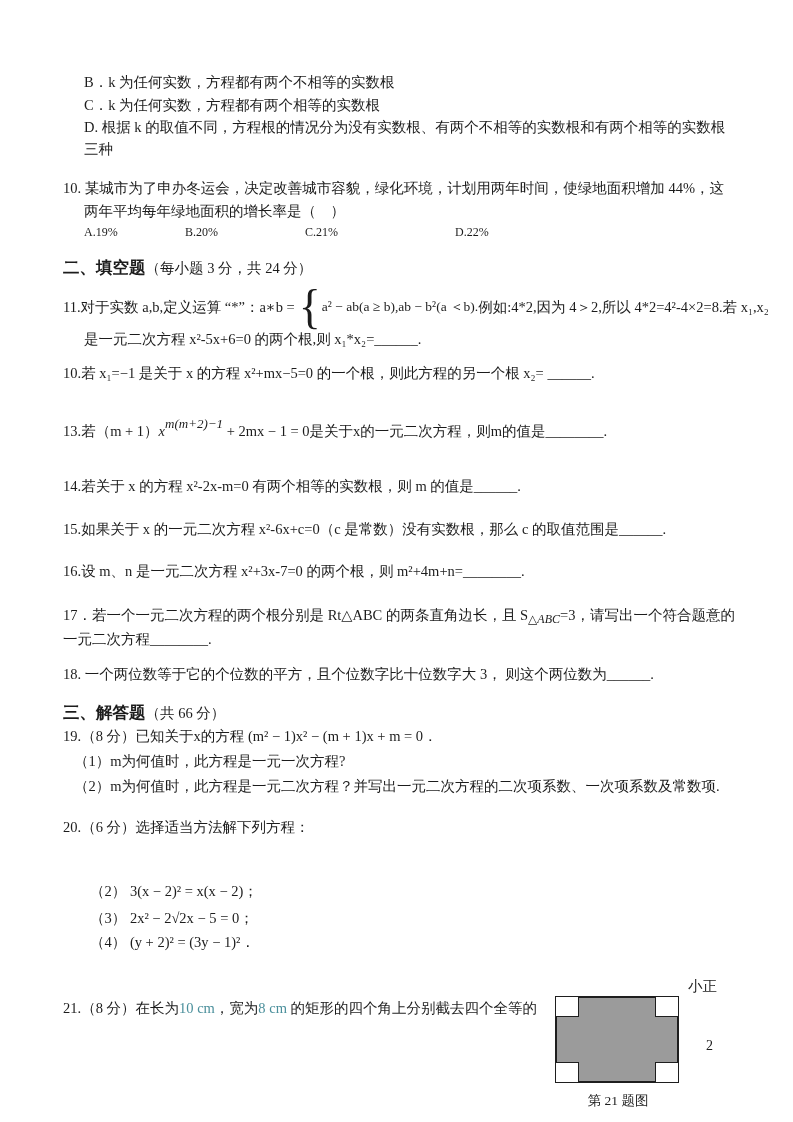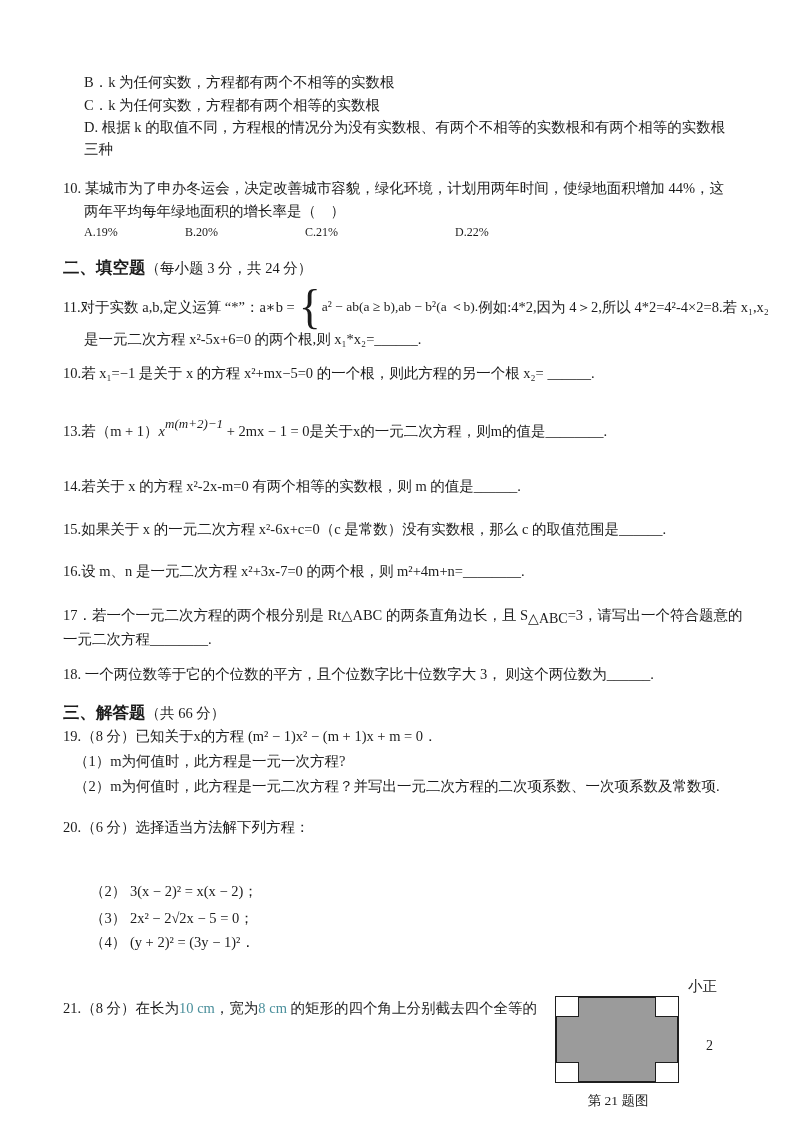--- a/index.html
+++ b/index.html
@@ -10,21 +10,21 @@
   }
   .line{position:absolute;white-space:nowrap;font-size:14.5px;line-height:1.2;}
   .heading-b{font-weight:bold;font-size:16.5px;}
   .heading-note{font-weight:normal;font-size:14.5px;}
   .opt{position:absolute;font-size:12px;white-space:nowrap;}
   .pw-row{position:absolute;display:flex;align-items:center;white-space:nowrap;}
   .pw-lead,.pw-tail{font-size:14.5px;}
   .pw-brace{font-size:46px;font-weight:300;line-height:0.9;margin:0 1px 0 4px;transform:scaleY(1.05);}
   .pw-cases{display:flex;flex-direction:row;font-size:13.5px;line-height:1.7;}
   .sup{font-size:13px;vertical-align:8px;letter-spacing:0;}
-  .sub{font-size:14px;vertical-align:-3px;}
+  .sub{font-size:12px;vertical-align:-3px;font-style:italic;}
   .mi{font-style:italic;}
   .hl{color:#4a8f9b;}
   .figure{position:absolute;left:555px;top:996px;width:124px;height:87px;background:#9b9b9b;border:2px solid #1e1e1e;box-sizing:border-box;}
   .corner{position:absolute;width:24px;height:21px;background:#ffffff;border:1.5px solid #1e1e1e;box-sizing:border-box;}
   .corner.tl{left:-2px;top:-2px;}
   .corner.tr{right:-2px;top:-2px;}
   .corner.bl{left:-2px;bottom:-2px;}
   .corner.br{right:-2px;bottom:-2px;}
   .caption{position:absolute;left:556px;top:1092px;width:124px;text-align:center;font-size:13.5px;white-space:nowrap;}
   .pagenum{position:absolute;left:706px;top:1038px;font-size:14px;}

